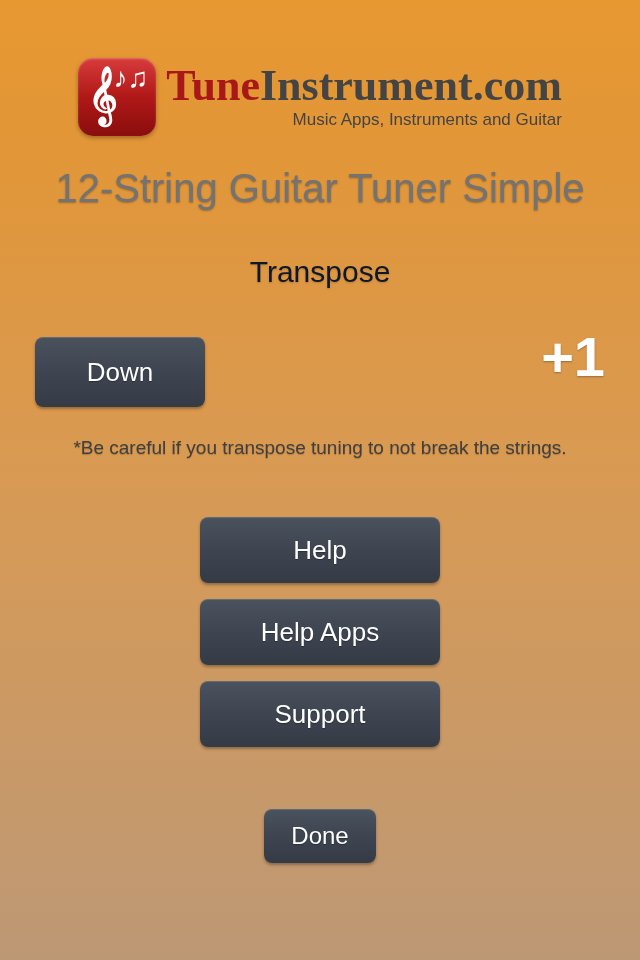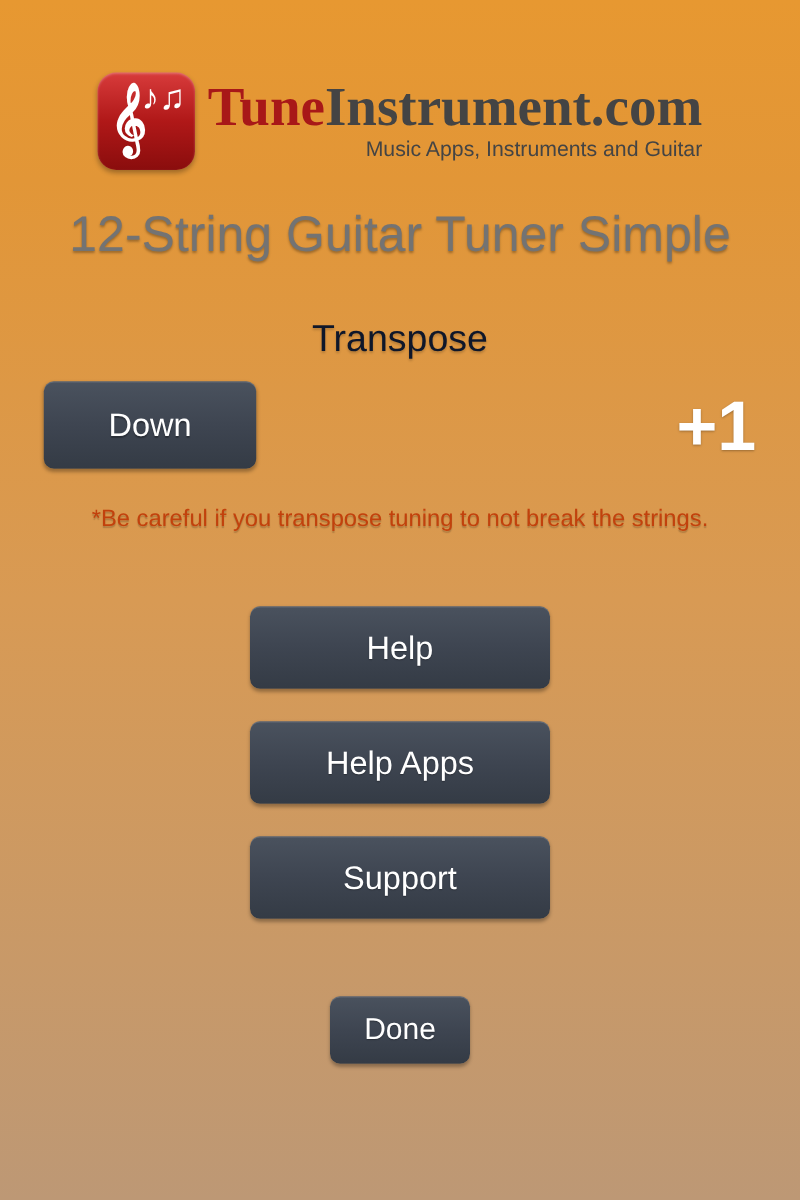--- a/index.html
+++ b/index.html
@@ -125,40 +125,41 @@
       cursor: pointer;
       display: flex;
       align-items: center;
       justify-content: center;
       text-shadow: 0 1px 1px rgba(0,0,0,0.3);
     }
     
     .btn-transpose {
       width: 170px;
       height: 70px;
+      margin-top: 32px;
     }
     
     .transpose-value {
       color: #ffffff;
       font-size: 56px;
       font-weight: bold;
       text-shadow: 0 1px 2px rgba(0,0,0,0.3);
     }
     
     .warning-text {
-      color: #c2410c;
+      color: #404040;
       font-size: 19px;
       margin-bottom: 58px;
       text-shadow: 0 1px 1px rgba(0,0,0,0.2);
     }
     
     .menu-buttons {
       display: flex;
       flex-direction: column;
-      gap: 26px;
+      gap: 16px;
       margin-bottom: 62px;
     }
     
     .btn-menu {
       width: 240px;
       height: 66px;
     }
     
     .btn-done {
       width: 112px;

